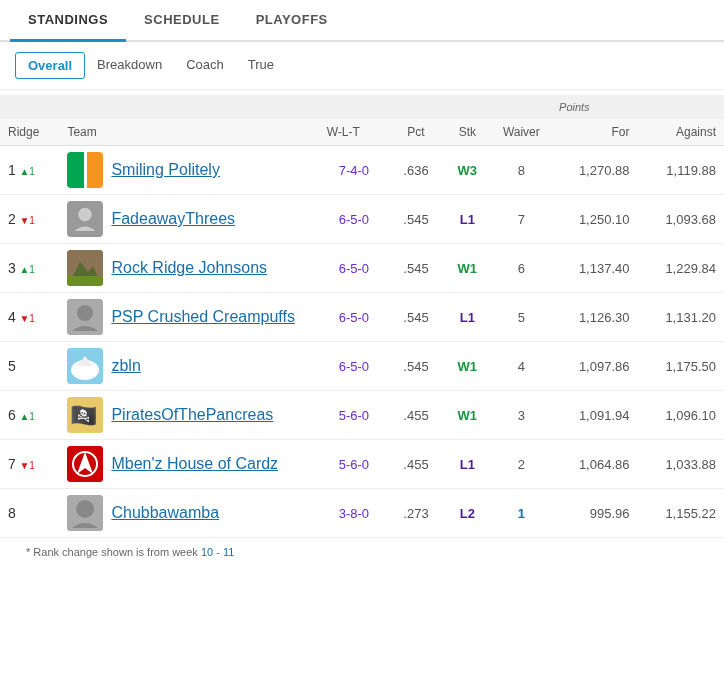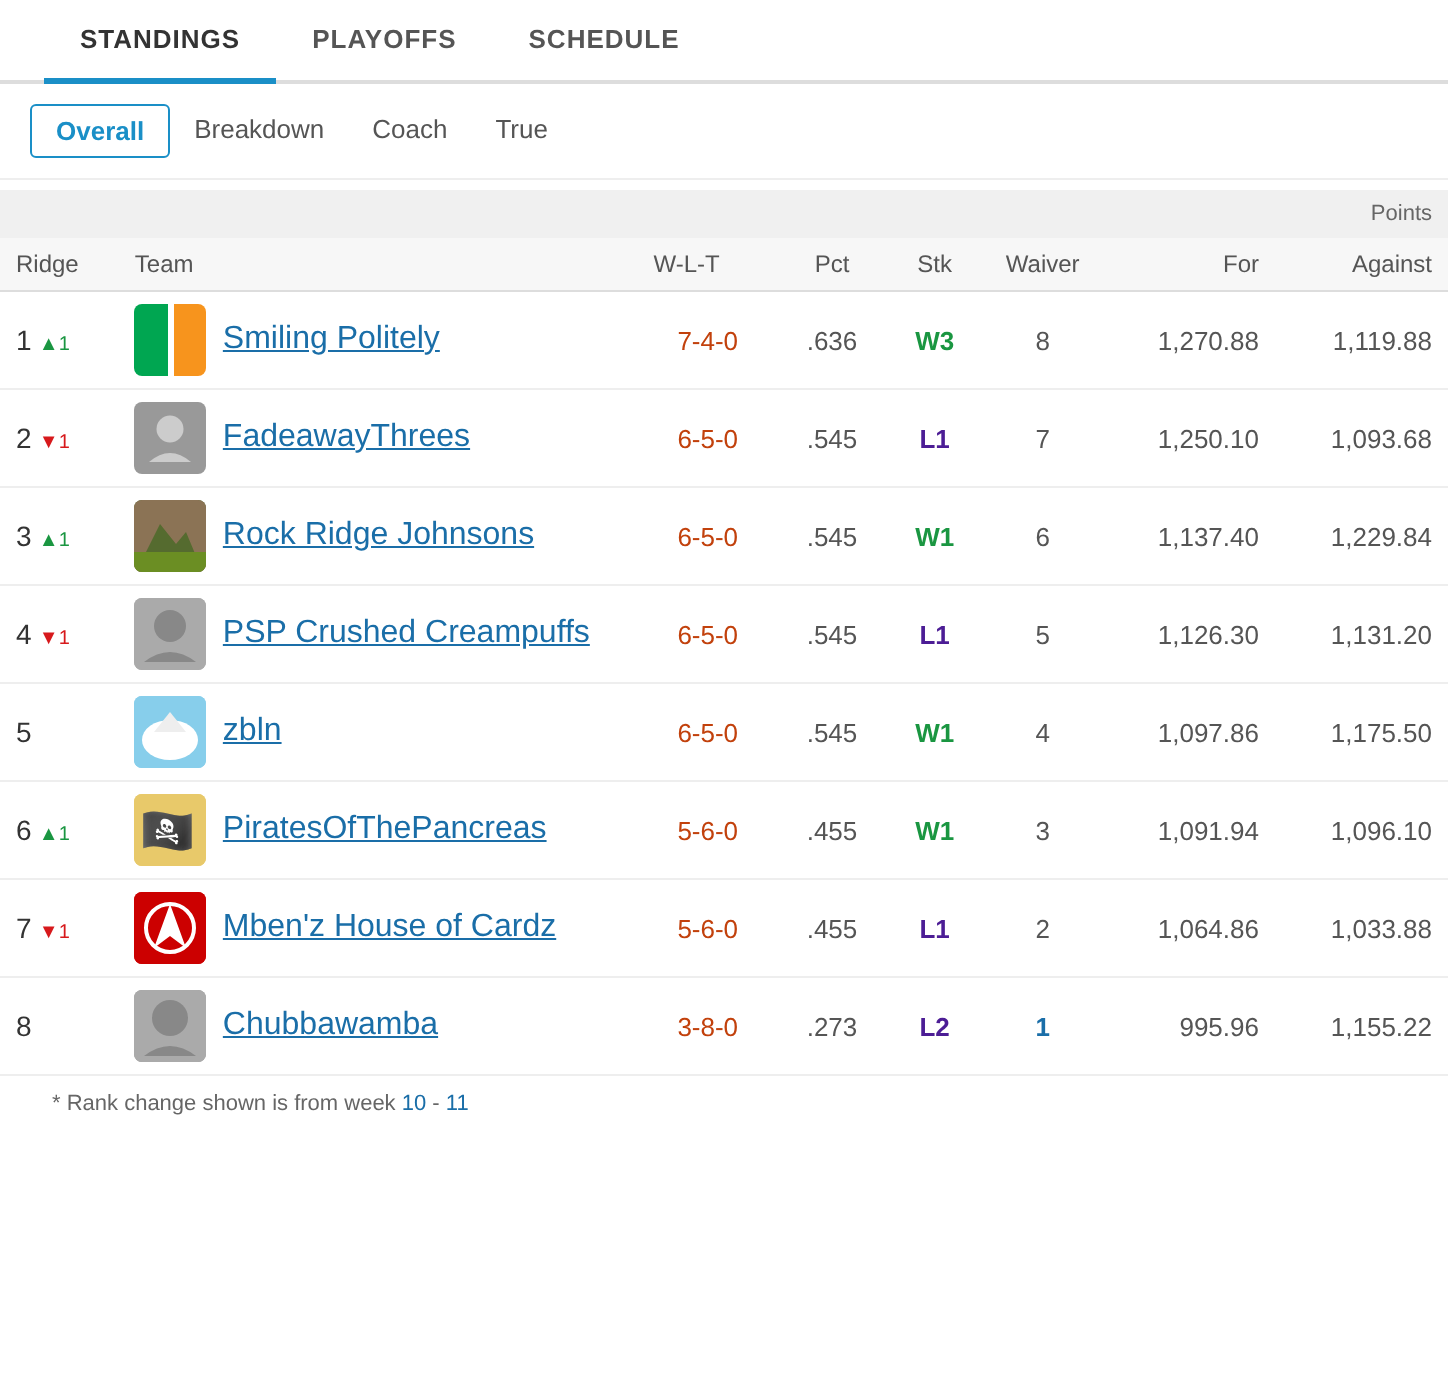--- a/index.html
+++ b/index.html
@@ -1,19 +1,19 @@
 <!DOCTYPE html>
 <html><head>
   <meta charset="utf-8">
   <style>
     * { box-sizing: border-box; margin: 0; padding: 0; }
     body { font-family: Arial, sans-serif; font-size: 13px; color: #333; background: #fff; width: 724px; }
 
     
-    .top-nav { display: flex; border-bottom: 2px solid #ddd; padding: 0 22px; background: #fff; }
+    .top-nav { display: flex; border-bottom: 2px solid #ddd; padding: 0 10px; background: #fff; }
     .top-nav-item {
       padding: 12px 18px;
       font-weight: bold;
       font-size: 13px;
       color: #555;
       cursor: pointer;
       text-transform: uppercase;
       letter-spacing: 0.5px;
       border-bottom: 3px solid transparent;
       margin-bottom: -2px;
@@ -37,21 +37,21 @@
     
     
     .header-points-row th { background: #f0f0f0; font-size: 11px; color: #666; font-weight: normal; text-align: center; }
     .col-headers th { background: #f7f7f7; font-size: 12px; color: #555; font-weight: normal; border-bottom: 1px solid #ddd; }
 
     .standings-table tbody tr { border-bottom: 1px solid #eee; }
 
     .team-cell { display: flex; align-items: center; gap: 8px; }
     .team-name { color: #1a6ea8; font-size: 16px; }
 
-    .wlt-cell { text-align: center; color: #c2410c; }
+    .wlt-cell { text-align: center; color: #6d28d9; }
     .pct-cell { text-align: center; color: #555; }
     .stk-cell { text-align: center; color: #555; }
     .waiver-cell { text-align: center; color: #555; }
     .for-cell { text-align: right; color: #555; }
     .against-cell { text-align: right; color: #555; }
 
     .stk-w { color: #1a9641; font-weight: bold; }
     .stk-l { color: #4c1d95; font-weight: bold; }
 
     .waiver-highlight { color: #1a6ea8; font-weight: bold; }
@@ -85,41 +85,41 @@
     .delta-up { color: #1a9641; }
     .delta-down { color: #d7191c; }
   </style>
 </head>
 <body>
 
 <div class="container">
 
   <div class="top-nav">
     <div class="top-nav-item active">STANDINGS</div>
+    <div class="top-nav-item">SCHEDULE</div>
     <div class="top-nav-item">PLAYOFFS</div>
-    <div class="top-nav-item">SCHEDULE</div>
   </div>
 
   <div class="sub-nav">
     <div class="sub-nav-item active">Overall</div>
     <div class="sub-nav-item">Breakdown</div>
     <div class="sub-nav-item">Coach</div>
     <div class="sub-nav-item">True</div>
   </div>
 
   <table class="standings-table">
     <thead>
       <tr class="header-points-row">
         <th class="rank-col"></th>
         <th class="team-col"></th>
         <th class="wlt-col"></th>
         <th class="pct-col"></th>
         <th class="stk-col"></th>
         <th class="waiver-col"></th>
-        <th colspan="2" style="text-align:right;">Points</th>
+        <th colspan="2" style="text-align:left;font-style:italic;">Points</th>
       </tr>
       <tr class="col-headers">
         <th class="rank-col">Ridge</th>
         <th class="team-col">Team</th>
         <th class="wlt-col">W-L-T</th>
         <th class="pct-col">Pct</th>
         <th class="stk-col">Stk</th>
         <th class="waiver-col">Waiver</th>
         <th class="for-col">For</th>
         <th class="against-col">Against</th>

